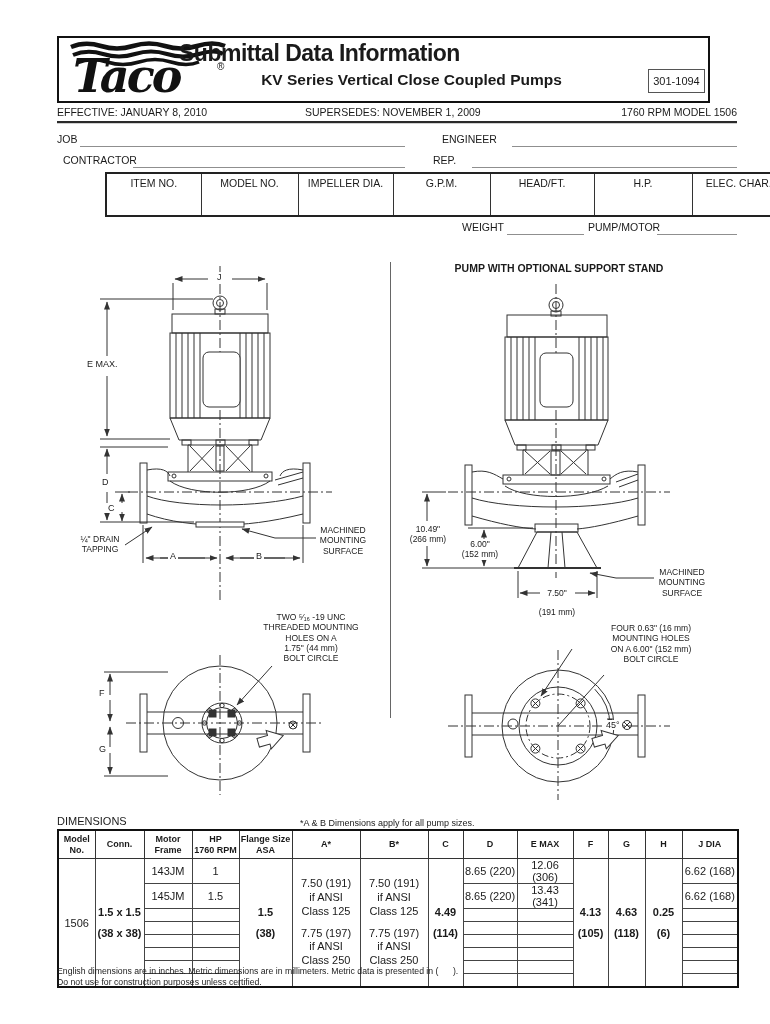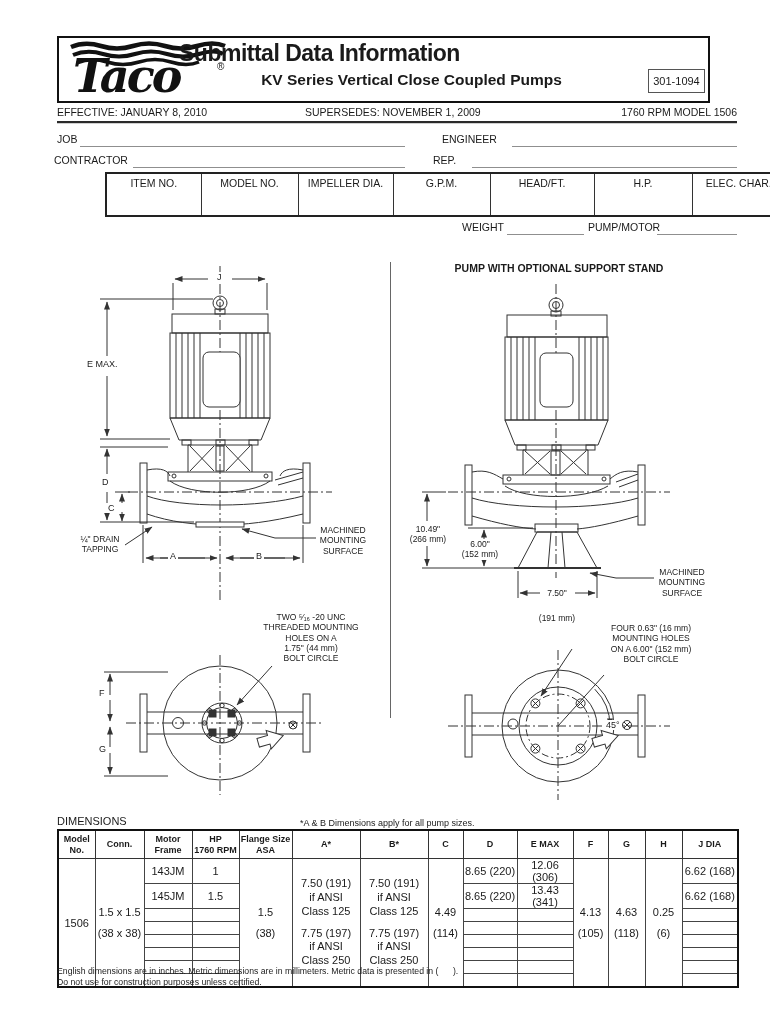--- a/index.html
+++ b/index.html
@@ -29,21 +29,21 @@
   .spec{position:absolute;left:57px;top:172px;width:680px;border:2px solid #222;margin-left:48px;}
   .spec th{border:1px solid #333;font-size:10.5px;font-weight:normal;vertical-align:top;
            text-align:center;padding:3px 0 26px 0;}
 
   
   .dims{position:absolute;left:57px;top:829px;width:680px;border:2px solid #111;font-size:8.5px;}
   .dims th{border:1px solid #333;font-size:9px;font-weight:bold;white-space:pre-line;
            line-height:1.18;padding:2px 0;text-align:center;height:23px;vertical-align:middle;}
   .dims td{border:1px solid #444;text-align:center;padding:0;height:12px;line-height:12px;
            font-size:11px;vertical-align:middle;}
-  .dims td.stack div{line-height:10px;}
+  .dims td.stack div{line-height:10px;font-weight:bold;}
   .dims td.stack .gap{height:11px;}
   .pre{white-space:pre-line;line-height:1.25 !important;}
 
   svg{position:absolute;}
   .foot{position:absolute;font-size:8.7px;white-space:pre;}
 </style>
 </head>
 <body>
 
 <div class="page">
@@ -66,21 +66,21 @@
   <div class="lab" style="left:57px;top:106px">EFFECTIVE: JANUARY 8, 2010</div>
   <div class="lab" style="left:305px;top:106px">SUPERSEDES: NOVEMBER 1, 2009</div>
   <div class="lab" style="left:537px;top:106px;width:200px;text-align:right">1760 RPM MODEL 1506</div>
   <div class="rule"></div>
 
   <div class="lab" style="left:57px;top:133px">JOB</div>
   <div class="ul" style="left:80px;top:136px;width:325px"></div>
   <div class="lab" style="left:442px;top:133px">ENGINEER</div>
   <div class="ul" style="left:512px;top:136px;width:225px"></div>
 
-  <div class="lab" style="left:54px;top:154px">CONTRACTOR</div>
+  <div class="lab" style="left:63px;top:154px">CONTRACTOR</div>
   <div class="ul" style="left:133px;top:157px;width:272px"></div>
   <div class="lab" style="left:433px;top:154px">REP.</div>
   <div class="ul" style="left:472px;top:157px;width:265px"></div>
 
   <table class="spec">
     <colgroup>
         <col style="width:95px">
         <col style="width:97px">
         <col style="width:95px">
         <col style="width:97px">
@@ -358,30 +358,30 @@
   <div class="dlabel ctr" style="left:404px;top:524px;width:48px">
     <div class="wbg" style="display:inline-block">10.49"</div>
     <div>(266 mm)</div>
   </div>
   <div class="dlabel ctr" style="left:457px;top:539px;width:46px">
     <div class="wbg" style="display:inline-block">6.00"</div>
     <div class="wbg" style="display:inline-block">(152 mm)</div>
   </div>
   <div class="dlabel ctr" style="left:533px;top:588px;width:48px">
     <div class="wbg" style="display:inline-block">7.50"</div>
-    <div style="margin-top:15px">(191 mm)</div>
+    <div style="margin-top:9px">(191 mm)</div>
   </div>
   <div class="dlabel ctr" style="left:652px;top:567px;width:60px">
     <div>MACHINED</div>
     <div>MOUNTING</div>
     <div>SURFACE</div>
   </div>
 
   <div class="dlabel ctr" style="left:254px;top:612px;width:114px">
-    <div>TWO ⁵⁄₁₆ -20 UNC</div>
+    <div>TWO ⁵⁄₁₆ -19 UNC</div>
     <div>THREADED MOUNTING</div>
     <div>HOLES ON A</div>
     <div>1.75" (44 mm)</div>
     <div>BOLT CIRCLE</div>
   </div>
   <div class="dim-letter" style="left:97px;top:688px">F</div>
   <div class="dim-letter" style="left:97px;top:744px">G</div>
 
   <div class="dlabel ctr" style="left:596px;top:623px;width:110px">
     <div>FOUR 0.63" (16 mm)</div>

